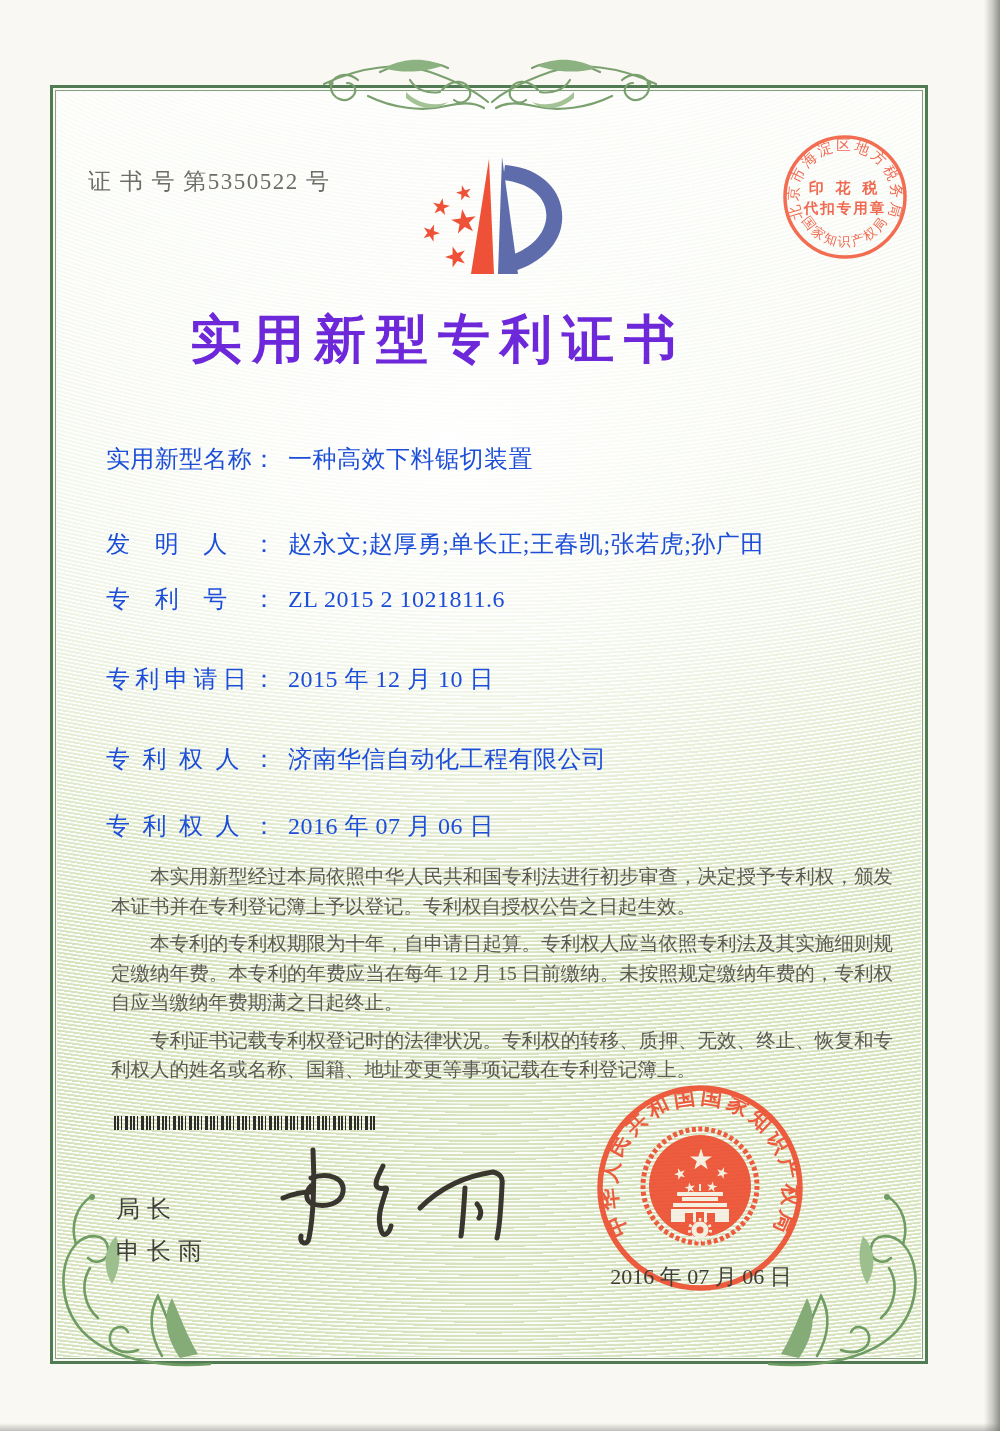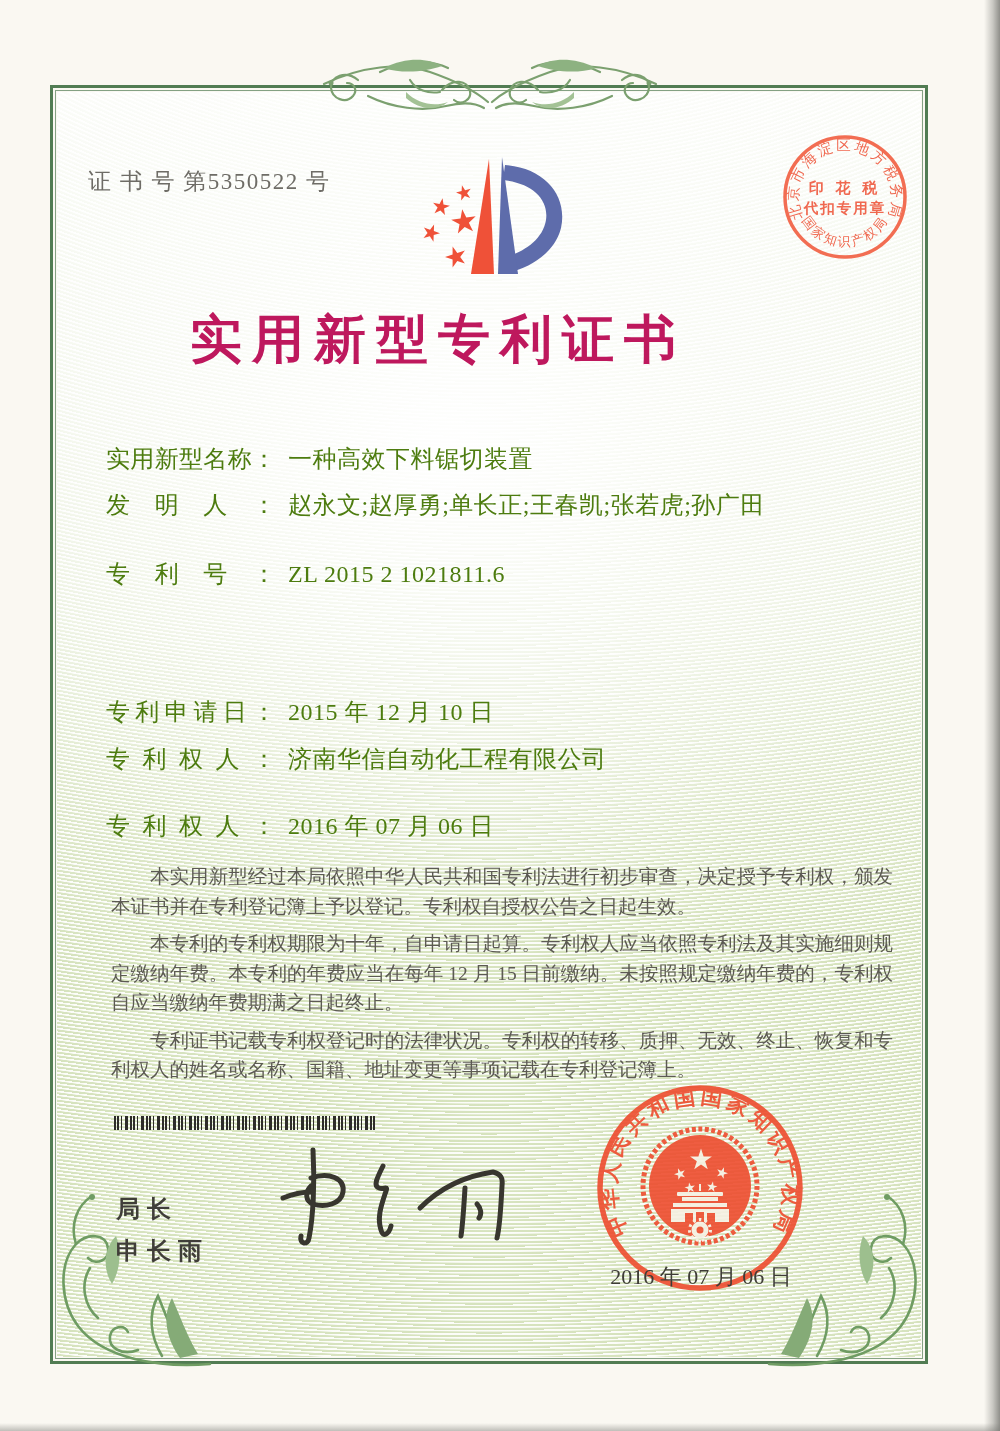--- a/index.html
+++ b/index.html
@@ -19,34 +19,34 @@
       repeating-radial-gradient(1900px 1250px at 50% -28%,rgba(255,255,255,.85) 0 2px,rgba(196,215,163,.5) 3px 5.5px),
       #e9efd9;}
   .orn{position:absolute;pointer-events:none;}
   .orn-top{left:322px;top:52px;}
   .orn-bl{left:42px;top:1188px;}
   .orn-br{left:762px;top:1188px;}
   .orn-br svg{transform:scaleX(-1);}
   .cert-no{position:absolute;left:88px;top:166px;font-size:23px;color:#6e6c66;letter-spacing:1.5px;}
   .logo{position:absolute;left:405px;top:143px;}
   .title{position:absolute;left:50px;top:305px;width:776px;text-align:center;
-    font-size:52px;font-weight:600;letter-spacing:10px;color:#be185d;}
-  .field{position:absolute;left:106px;font-size:24px;color:#4d7c0f;white-space:nowrap;}
+    font-size:52px;font-weight:600;letter-spacing:10px;color:#6d28d9;}
+  .field{position:absolute;left:106px;font-size:24px;color:#1d4ed8;white-space:nowrap;}
   .field .lab{display:inline-block;width:170px;text-align:justify;text-align-last:justify;}
   .field .val{margin-left:12px;letter-spacing:.5px;}
-  .f0{top:443px}.f1{top:489px}.f2{top:558px}.f3{top:696px}.f4{top:743px}.f5{top:810px}
+  .f0{top:443px}.f1{top:528px}.f2{top:583px}.f3{top:663px}.f4{top:743px}.f5{top:810px}
   .paras{position:absolute;left:103px;top:854px;width:798px;font-size:19.5px;line-height:29.5px;
     color:#5c5a53;text-align:justify;}
   .paras p{margin:8px;text-indent:2em;}
   .barcode{position:absolute;left:114px;top:1116px;width:263px;height:14px;
     background:repeating-linear-gradient(90deg,#2e2d2a 0 1.5px,transparent 1.5px 3px,
       #2e2d2a 3px 5.5px,transparent 5.5px 7.5px,#2e2d2a 7.5px 8.5px,transparent 8.5px 11px,
       #2e2d2a 11px 14px,transparent 14px 16px);}
   .issuer{position:absolute;left:116px;top:1188px;font-family:"Liberation Sans","DejaVu Sans",sans-serif;
-    font-weight:700;color:#403e39;font-size:24px;letter-spacing:7px;line-height:42px;}
+    font-weight:400;color:#403e39;font-size:24px;letter-spacing:7px;line-height:42px;}
   .sig{position:absolute;left:255px;top:1126px;}
   .seal-official{position:absolute;left:578px;top:1066px;opacity:.9;}
   .seal-date{position:absolute;left:601px;top:1262px;width:200px;text-align:center;
     font-size:22px;color:#3e3c37;white-space:nowrap;}
   .seal-tax{position:absolute;left:764px;top:116px;opacity:.85;}
   .footer{position:absolute;left:0;top:1331px;width:920px;text-align:center;
     font-size:18px;color:#56544e;letter-spacing:2px;}
 </style>
 </head>
 <body>

